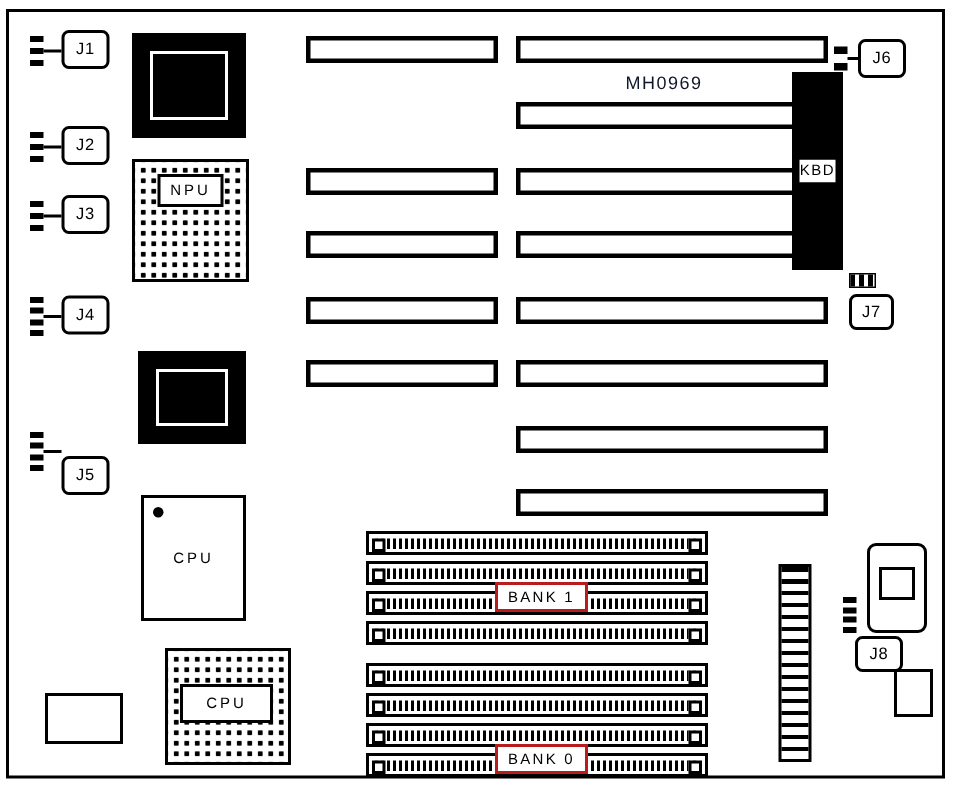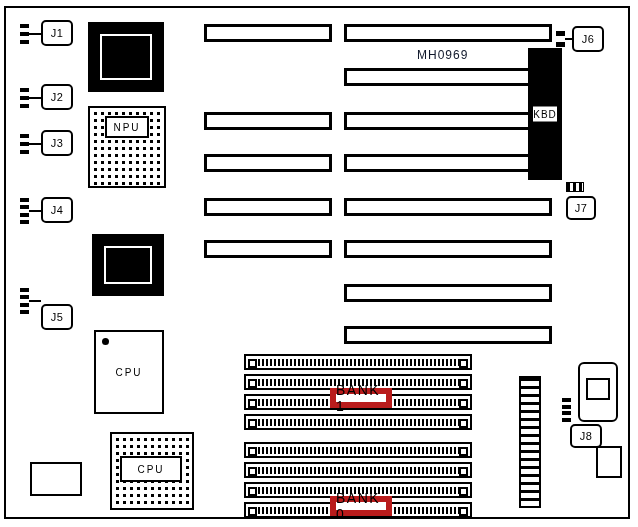--- a/index.html
+++ b/index.html
@@ -67,24 +67,24 @@
   .simm .teeth{
     position:absolute;left:4px;right:4px;top:3px;height:7px;
     background:repeating-linear-gradient(to right,#000 0 2px,#fff 2px 4px);
   }
   .simm .lug{
     position:absolute;width:9px;height:9px;border:2px solid #000;background:#fff;
     top:3px;box-sizing:border-box;
   }
   .bank-label{
     position:absolute;
-    background:#ffffff;border:6px solid #b91c1c;
+    background:#ffffff;border:2px solid #b91c1c;
     box-sizing:border-box;
     display:flex;align-items:center;justify-content:center;
-    font-size:14px;letter-spacing:1.5px;
+    font-size:10px;letter-spacing:1.5px;
     z-index:5;
   }
   .cpu-pga{
     position:absolute;
     border:2px solid #000;background:#fff;box-sizing:border-box;
     background-image:radial-gradient(#000 36%, transparent 38%);
     background-size:7px 7px;background-position:2px 2px;
   }
   .cpu-qfp{
     position:absolute;background:#000;box-sizing:border-box;

